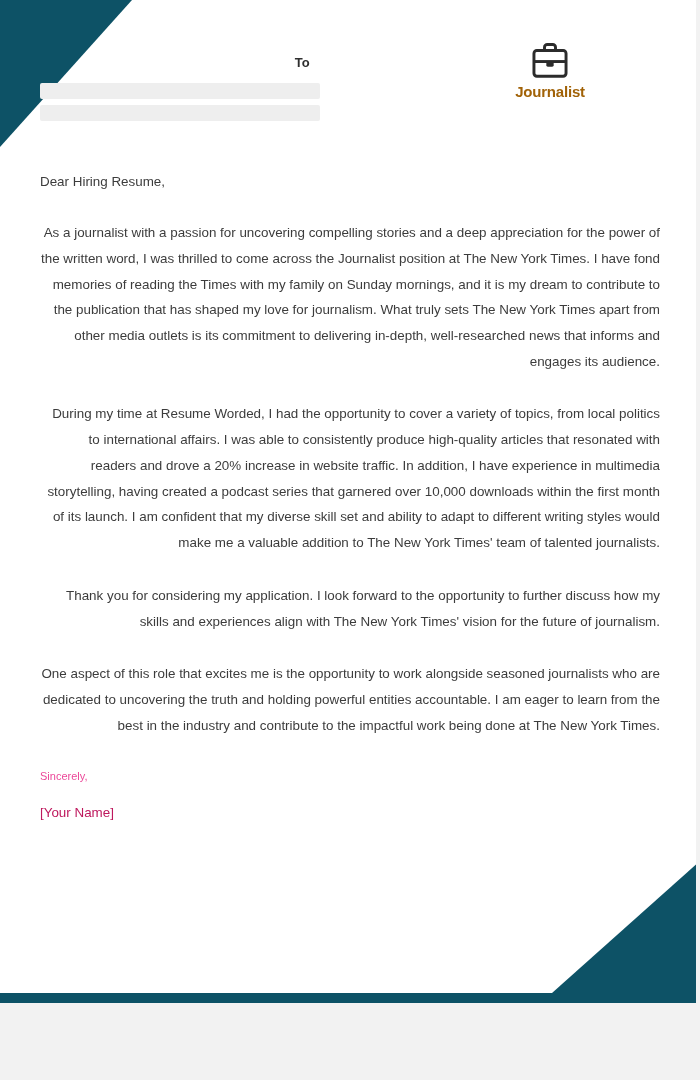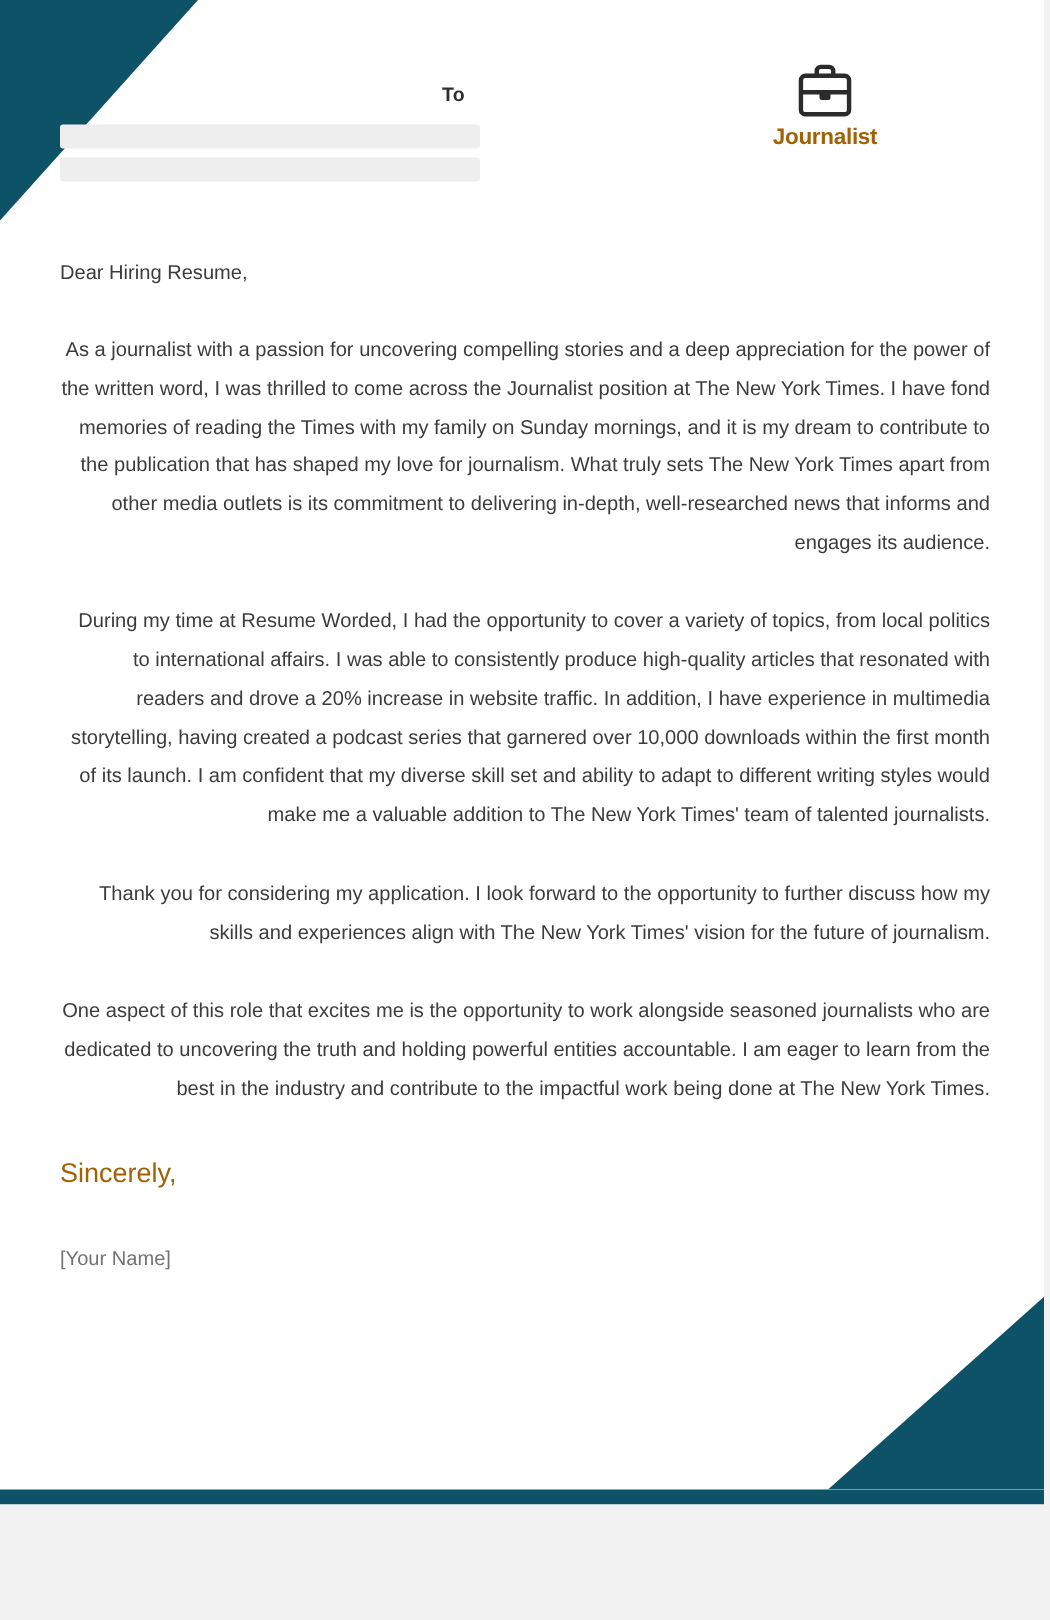--- a/index.html
+++ b/index.html
@@ -142,31 +142,31 @@
 
   .para {
     font-size: 13.4px;
     color: #3c3c3c;
     line-height: 1.92;
     margin-top: 27px;
     text-align: right;
   }
 
   .closing {
-    font-size: 18px;
-    color: #a16207;
+    font-size: 11px;
+    color: #ec4899;
     line-height: 1.72;
     margin-top: 28px;
   }
 
   .signature {
     font-size: 13.4px;
-    color: #737373;
+    color: #be185d;
     line-height: 1.72;
-    margin-top: 30px;
+    margin-top: 16px;
   }
 </style>
 </head>
 <body>
 
 <div class="page-wrap">
 
   <div class="letter">
 
     <div class="corner-top-left"></div>

